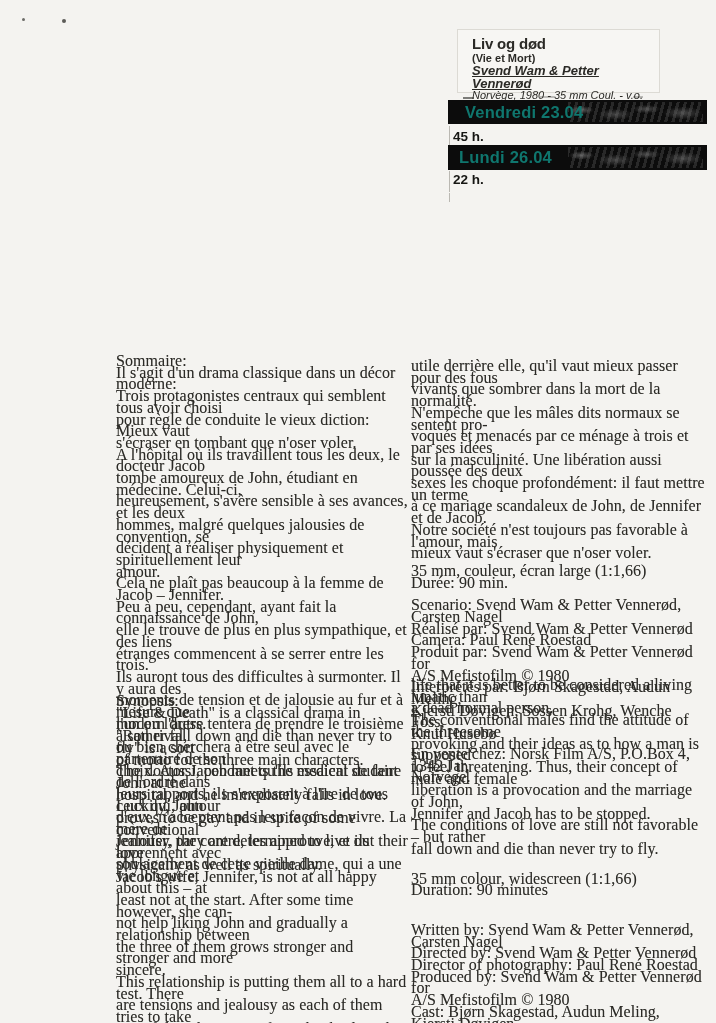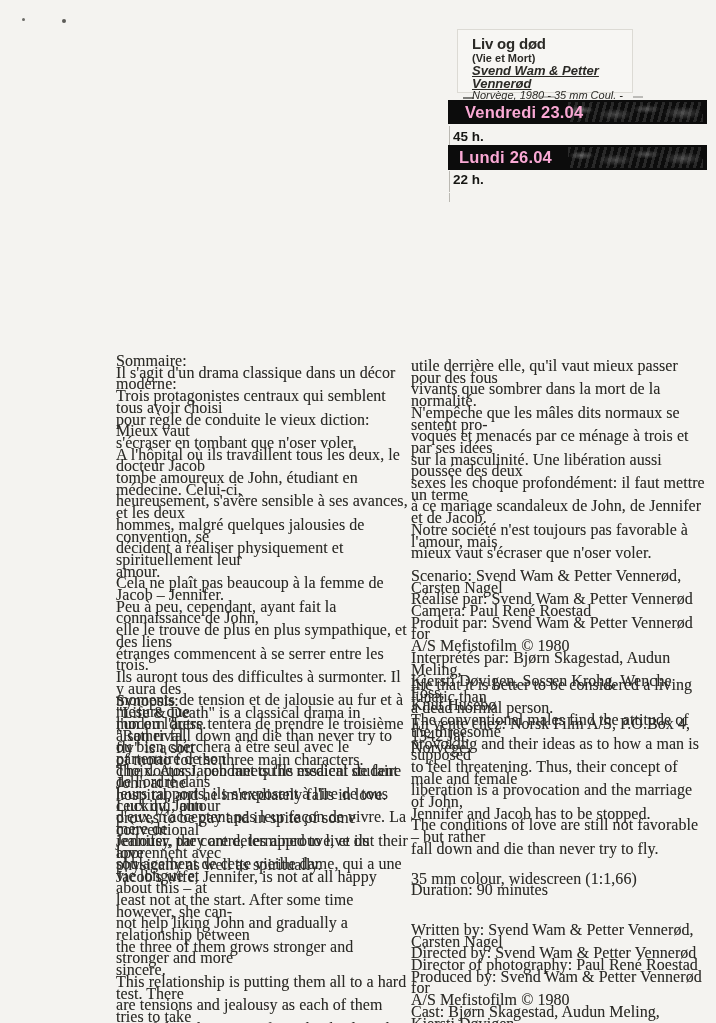--- a/index.html
+++ b/index.html
@@ -4,34 +4,34 @@
 <style>
   html, body { margin:0; padding:0; background:#e9e8e5; }
   .page {
     position:relative; width:716px; height:1023px; margin:0 auto;
     background:#f4f3f0; overflow:hidden;
     font-family:"Liberation Serif", serif; color:#2b2a26;
   }
 
   
   .film-label {
-    position:absolute; left:457px; top:29px; width:176px; height:64px;
+    position:absolute; left:457px; top:29px; width:203px; height:64px;
     box-sizing:border-box; border:1px solid #dcdad4; background:#f7f6f3;
     padding:6px 0 0 14px;
     font-family:"Liberation Sans", sans-serif;
   }
   .film-title { font-size:15px; font-weight:bold; line-height:16px; letter-spacing:-0.2px; }
   .film-subtitle { font-size:11px; font-weight:bold; line-height:12px; }
   .film-directors { font-size:13px; font-weight:bold; font-style:italic; line-height:13px;text-decoration:underline; }
   .film-meta { font-size:11px; font-style:italic; line-height:9.5px; margin-top:1px; }
   .film-runtime { font-size:8.6px; font-style:italic; line-height:9.5px; }
 
   
   .bar {
-    position:absolute; left:448px; background:#0c0c0c; color:#f9a8d4;
+    position:absolute; left:448px; background:#0c0c0c; color:#0f766e;
     font-family:"Liberation Sans", sans-serif; font-weight:bold; font-size:16.5px;
     letter-spacing:0.2px; overflow:hidden;
   }
   .bar .day { position:relative; z-index:2; }
   .bar::after {
     content:""; position:absolute; z-index:1; right:4px; top:2px; bottom:2px; width:52%;
     background:
       radial-gradient(ellipse 18px 6px at 10% 40%, rgba(150,150,150,.55), transparent 70%),
       radial-gradient(ellipse 25px 8px at 35% 62%, rgba(120,120,120,.5), transparent 70%),
       radial-gradient(ellipse 20px 6px at 58% 35%, rgba(145,145,145,.45), transparent 70%),
@@ -141,20 +141,22 @@
   <div class="col col-som-right">
     <div class="block">utile derrière elle, qu'il vaut mieux passer pour des fous
 vivants que sombrer dans la mort de la normalité.
 N'empêche que les mâles dits normaux se sentent pro-
 voqués et menacés par ce ménage à trois et par ses idées
 sur la masculinité. Une libération aussi poussée des deux
 sexes les choque profondément: il faut mettre un terme
 à ce mariage scandaleux de John, de Jennifer et de Jacob.
 Notre société n'est toujours pas favorable à l'amour, mais
 mieux vaut s'écraser que n'oser voler.</div>
+    <div class="block fmt">35 mm, couleur, écran large (1:1,66)
+Durée: 90 min.</div>
     <div class="block cred">Scenario: Svend Wam &amp; Petter Vennerød, Carsten Nagel
 Réalisé par: Svend Wam &amp; Petter Vennerød
 Camera: Paul René Roestad
 Produit par: Svend Wam &amp; Petter Vennerød for
 A/S Mefistofilm © 1980
 Interprétés par: Bjørn Skagestad, Audun Meling,
 Kjersti Døvigen, Sossen Krohg, Wenche Foss,
 Knut Husebø</div>
     <div class="block sales">En vente chez: Norsk Film A/S, P.O.Box 4, 1342 Jar,
 Norvège.</div>

